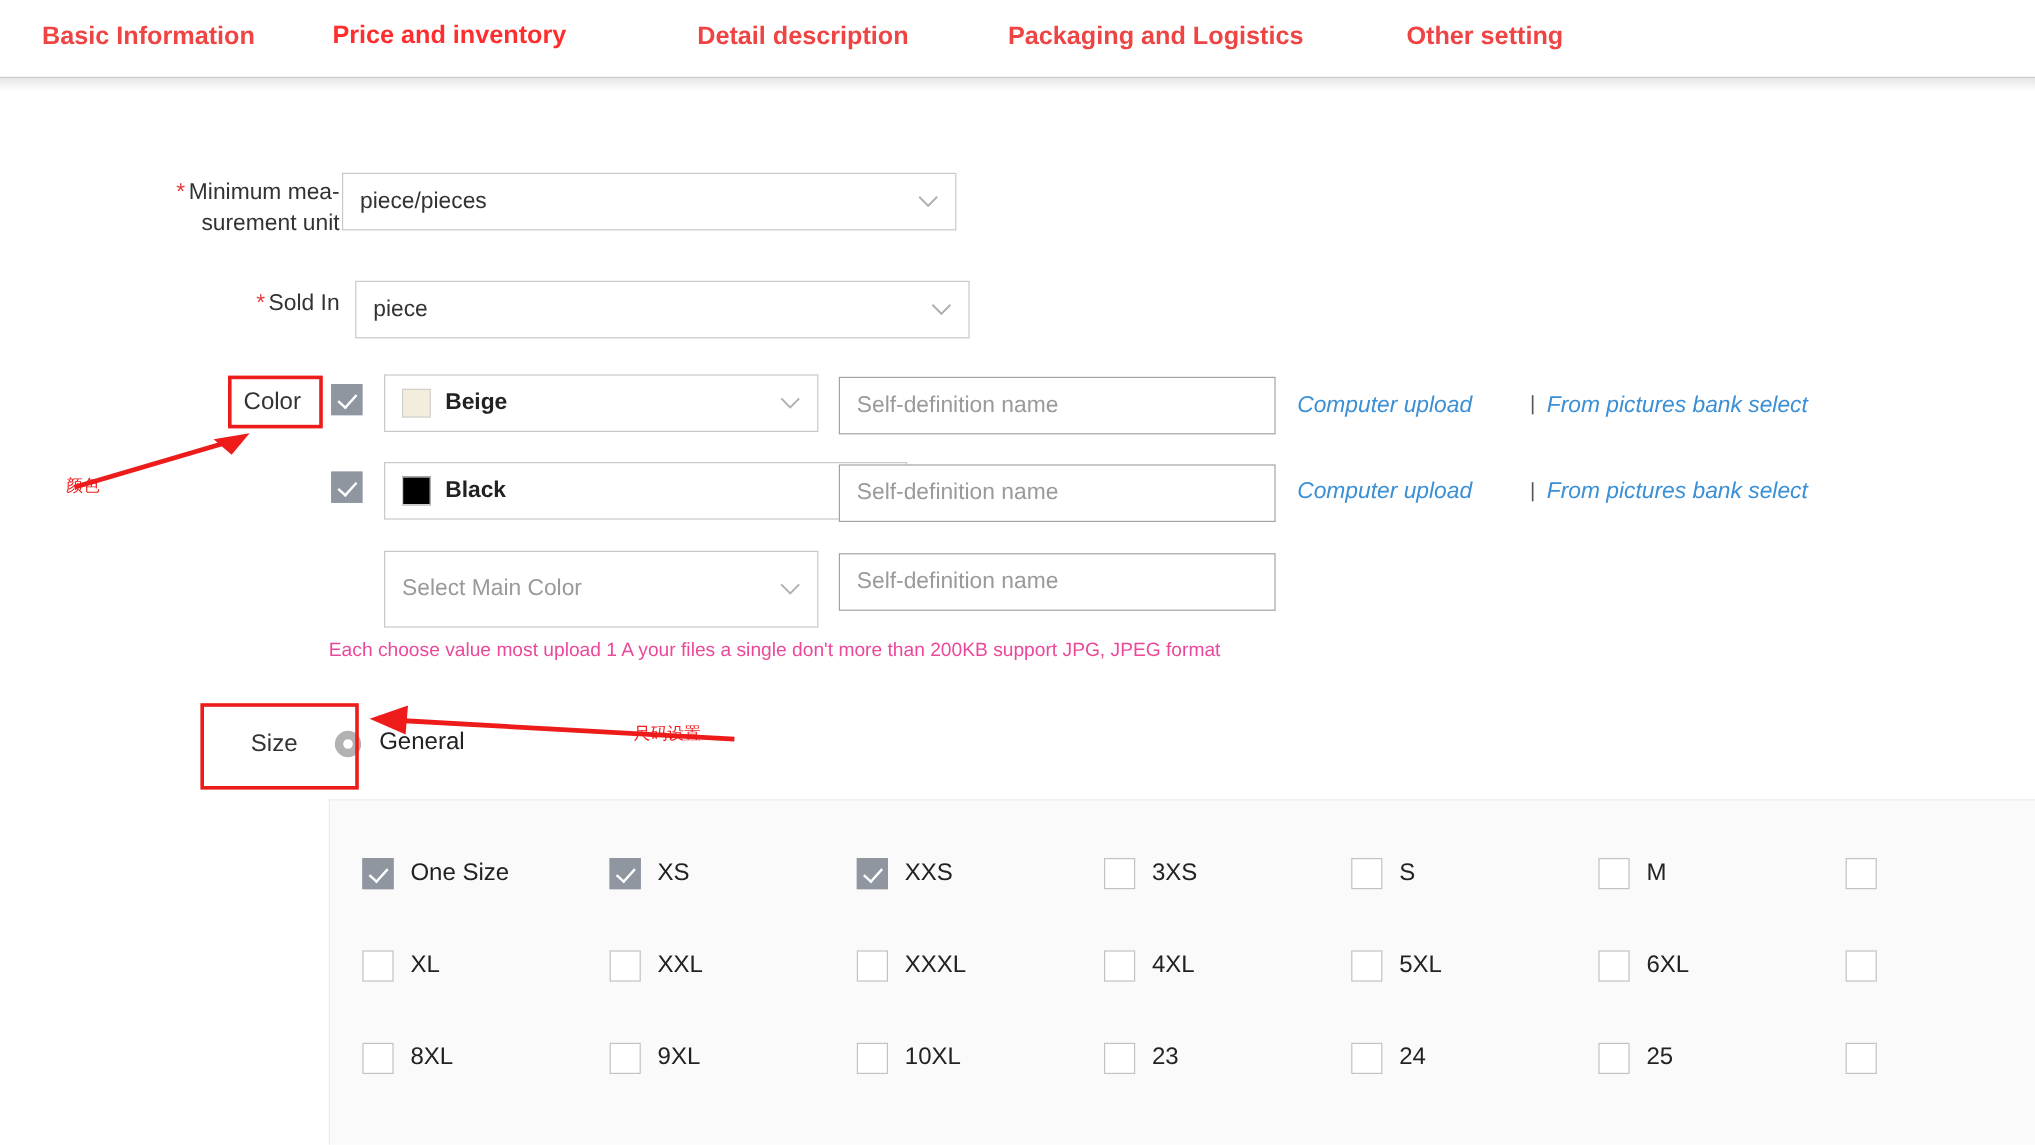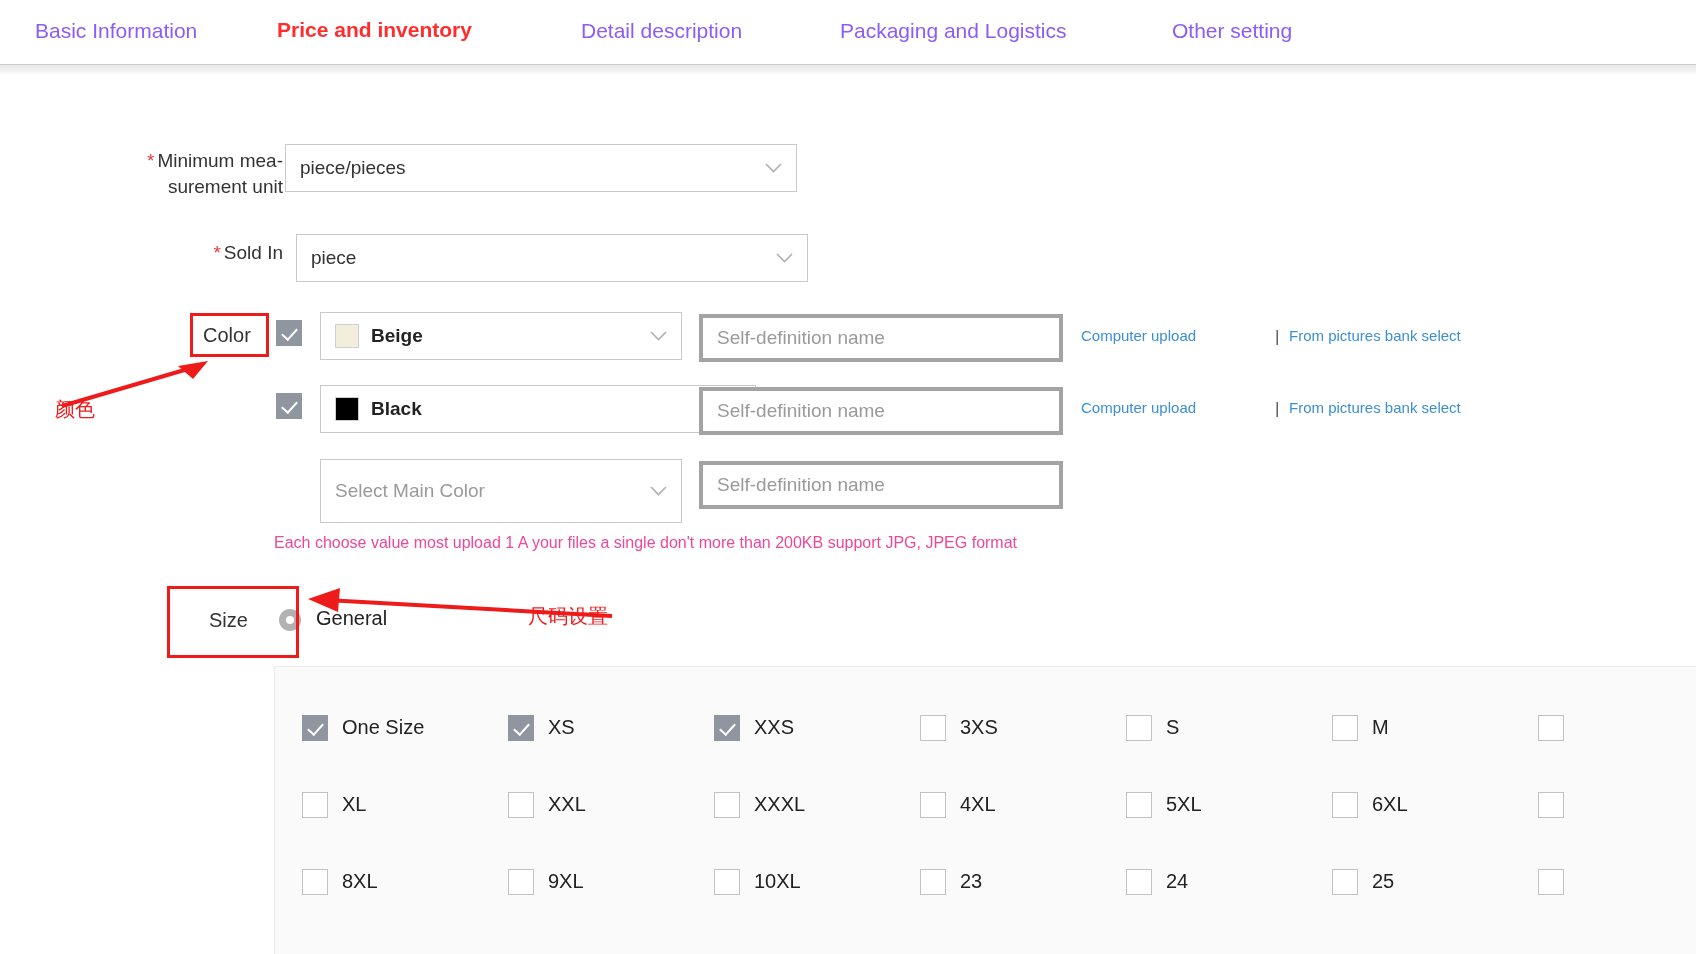--- a/index.html
+++ b/index.html
@@ -21,22 +21,22 @@
   }
   .tabbar-shadow {
     position: absolute; left: 0; top: 64px; width: 1696px; height: 12px;
     background: linear-gradient(to bottom, rgba(0,0,0,0.11), rgba(0,0,0,0));
   }
   .tabbar-rule {
     position:absolute; left:0; top:64px; width:1696px; height:1px;
     background:#e3e3e3;
   }
   .tab {
-    font-size: 21px; color: #8b5cf6; white-space: nowrap;
-    cursor: pointer; line-height: 1;
+    font-size: 21px; color: #ef4444; white-space: nowrap;
+    cursor: pointer; line-height: 1; font-weight: bold;
   }
   .tab.active { color: #ff2d2d; font-weight: bold; }
 
   
   .row { position: absolute; display: flex; align-items: flex-start; justify-content: center; }
 
   .field-label {
     font-size: 19px; color: #333; text-align: right; line-height: 26px;
   }
   .req { color: #e4393c; margin-right: 3px; }
@@ -49,21 +49,21 @@
     font-size: 19px; color: #333;
   }
   .select .chev {
     position: absolute; right: 14px; top: 50%;
     width: 17px; height: 10px; margin-top: -5px;
   }
   .select .chev svg { display:block; }
   .select.placeholder { color: #9a9a9a; }
 
   .txtinput {
-    border: 4px solid #a3a3a3; background: #fff;
+    border: 1px solid #a3a3a3; background: #fff;
     font-size: 19px; color: #9a9a9a;
     padding: 0 14px; display: flex; align-items: center;
     font-family: inherit;
   }
   .txtinput::placeholder { color: #9a9a9a; }
 
   
   .cb {
     width: 26px; height: 26px;
     border: 1px solid #c2c2c2; background: #fff;
@@ -78,21 +78,21 @@
     transform: rotate(42deg);
   }
 
   
   .swatch {
     width: 24px; height: 24px; border: 1px solid #cfcfcf;
     flex: none; margin-right: 12px;
   }
 
   .link {
-    color: #3b8fd4; font-size: 15px; cursor: pointer; white-space: nowrap;
+    color: #3b8fd4; font-size: 19px; cursor: pointer; white-space: nowrap; font-style: italic;
   }
   .link-sep { color: #555; font-size: 17px; margin: 0 12px; }
 
   .hint { font-size: 16px; color: #ec4899; }
 
   
   .radio {
     width: 22px; height: 22px; border-radius: 50%;
     background: #b2b2b2; position: relative; flex: none; cursor: pointer;
   }
@@ -118,21 +118,21 @@
   }
   .size-cell { display: flex; align-items: center; gap: 14px; }
   .size-cell .lbl { font-size: 20px; color: #222; white-space: nowrap; }
 
   
   .anno-box {
     position: absolute; border: 3px solid #ee1b1b; background: transparent;
     pointer-events: none;
   }
   .anno-text {
-    position: absolute; color: #ee1b1b; font-size: 20px; white-space: nowrap;
+    position: absolute; color: #ee1b1b; font-size: 14px; white-space: nowrap;
   }
   .anno-arrow { position: absolute; pointer-events: none; }
 </style>
 </head>
 <body>
 
 <div id="root">
 
   <div class="tabbar">
     <div class="tab" style="position:absolute;left:35px;top:20px;">Basic Information</div>

